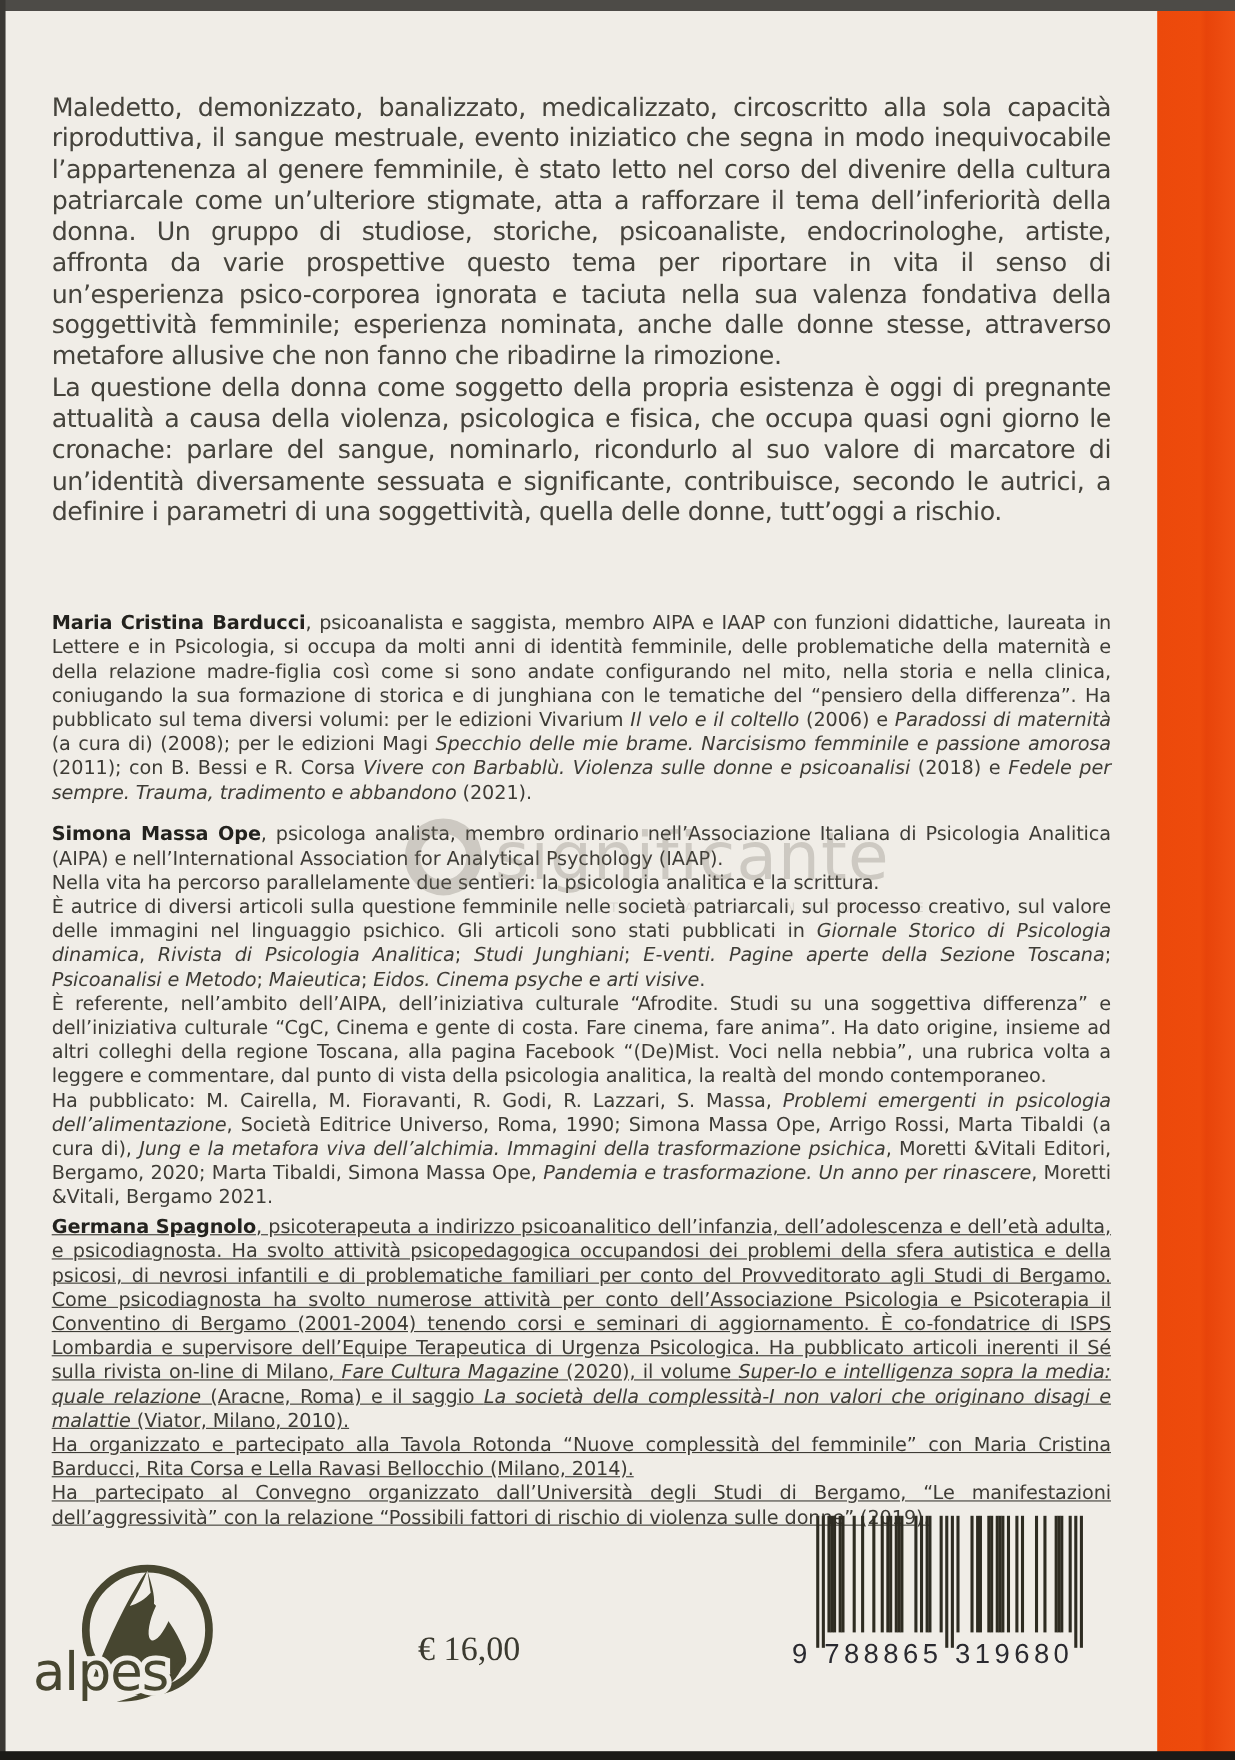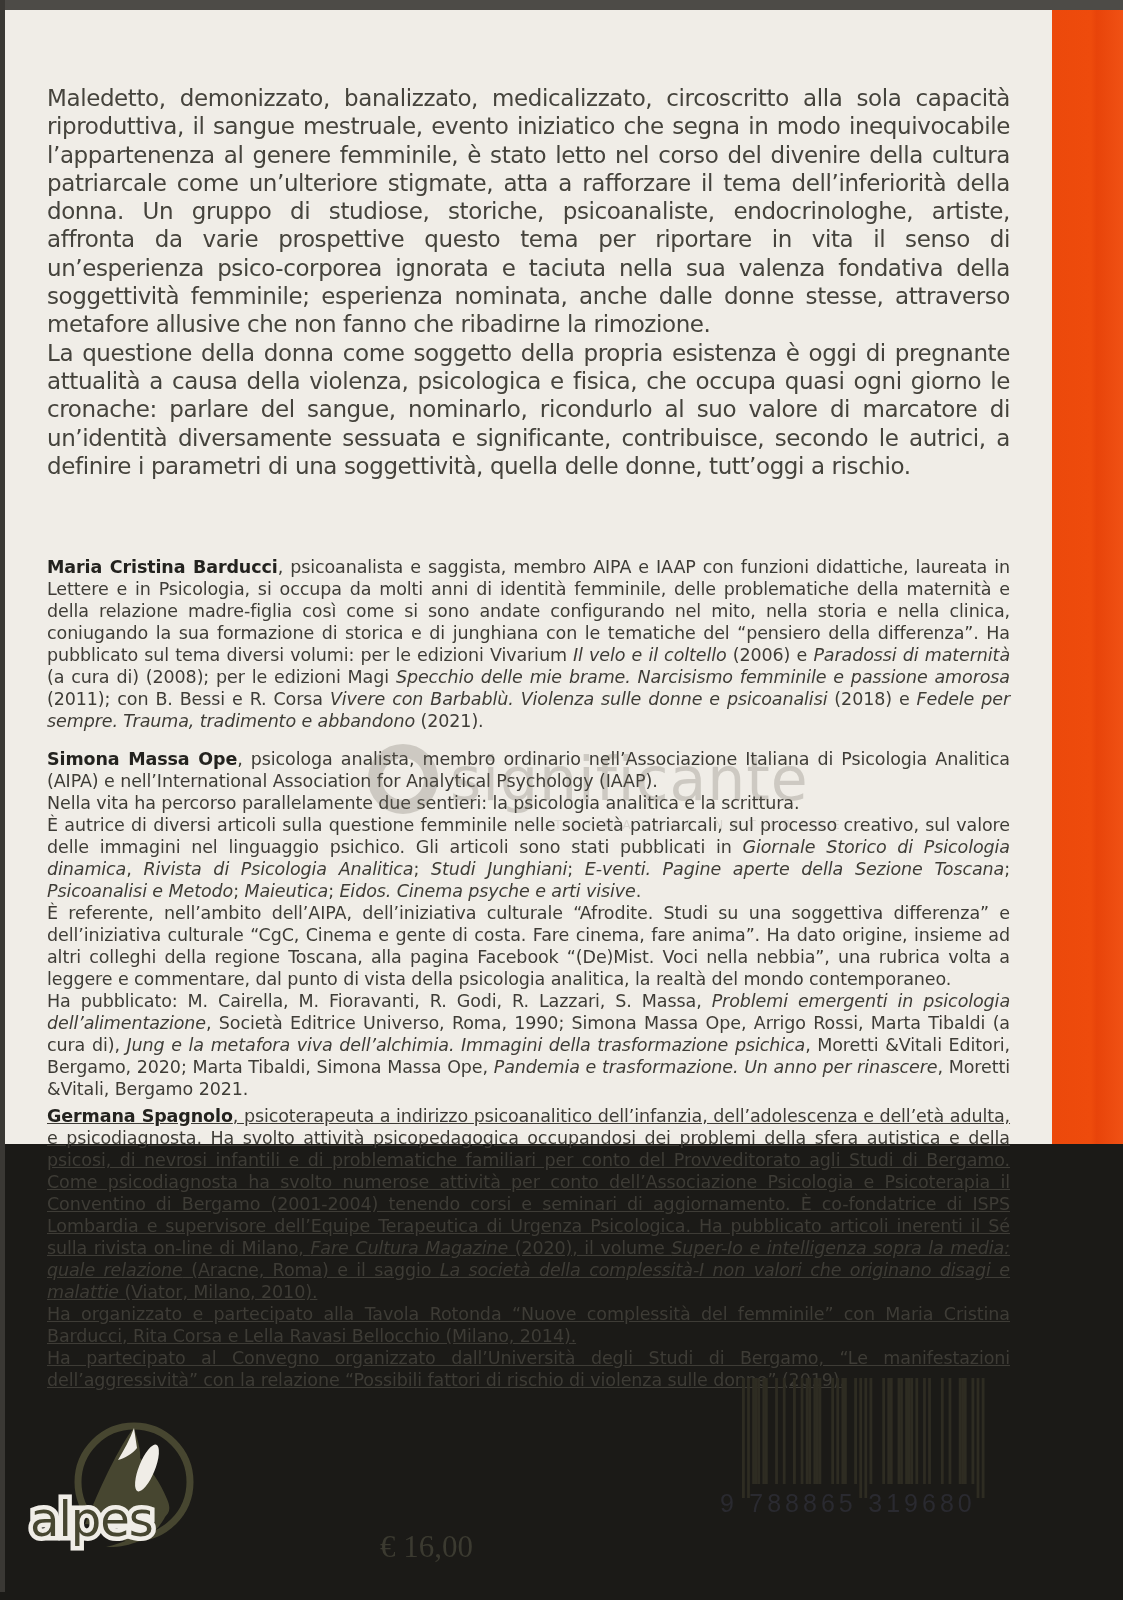--- a/index.html
+++ b/index.html
@@ -1,42 +1,42 @@
 <!DOCTYPE html>
 <html lang="it"><head>
 <meta charset="utf-8">
 <style>
   html,body{margin:0;padding:0;}
   body{background:#2a2926;}
   .viewport{position:relative;width:1123px;height:1600px;overflow:hidden;background:#1b1a17;font-family:"DejaVu Sans",sans-serif;}
   .frame-top{position:absolute;left:0;top:0;width:100%;height:10px;background:#4d4b47;}
   .frame-left{position:absolute;left:0;top:0;width:5px;height:100%;background:#3a3834;}
   .frame-bottom{position:absolute;left:0;bottom:0;width:100%;height:8px;background:#1b1a17;}
-  .paper{position:absolute;left:5px;top:10px;width:1118px;height:1134px;background:#f0ede7;}
+  .paper{position:absolute;left:5px;top:10px;width:1118px;height:1590px;background:#f0ede7;}
   .stripe{position:absolute;right:0;top:0;width:71px;height:100%;
           background:linear-gradient(90deg,#ec490b 0%,#ee4b0c 55%,#e8440a 63%,#f05114 100%);}
   .intro{position:absolute;left:42px;top:74px;width:963px;text-align:justify;
          font-size:23px;line-height:28.3px;letter-spacing:-0.4px;color:#45433c;}
   .intro p{margin:0;}
   .bio{position:absolute;left:42px;width:963px;text-align:justify;
        font-size:17.5px;line-height:22px;letter-spacing:-0.1px;color:#3e3c36;}
   .bio-1{top:546px;}
   .bio-2{top:738px;}
   .bio-3{top:1095px;text-decoration:underline;}
   .bio .b{font-weight:bold;color:#23221e;}
   .bio .i{font-style:italic;}
   .wm{position:absolute;left:363px;top:734px;display:flex;align-items:center;gap:12px;
       opacity:.26;color:#6b665a;filter:blur(.7px);pointer-events:none;}
   .wm-ring{width:42px;height:42px;border:14px solid #6b665a;border-radius:50%;}
   .wm-text{font-size:60px;letter-spacing:1px;}
   .wm-sub{position:absolute;left:486px;top:808px;width:390px;text-align:center;
           font-size:12px;letter-spacing:9px;color:#5c574c;opacity:.16;filter:blur(.5px);pointer-events:none;}
   .logo{position:absolute;left:23px;top:1390px;}
   .price{position:absolute;left:375px;top:1471px;font-family:"Liberation Serif","DejaVu Serif",serif;
-         font-size:31px;color:#3b3a30;margin-top:48px;}
+         font-size:31px;color:#3b3a30;}
   .barcode{position:absolute;left:695px;top:1366px;}
 </style>
 </head>
 <body>
 
 <div class="viewport">
   <div class="frame-top"></div>
   <div class="frame-left"></div>
 
   <div class="paper">

